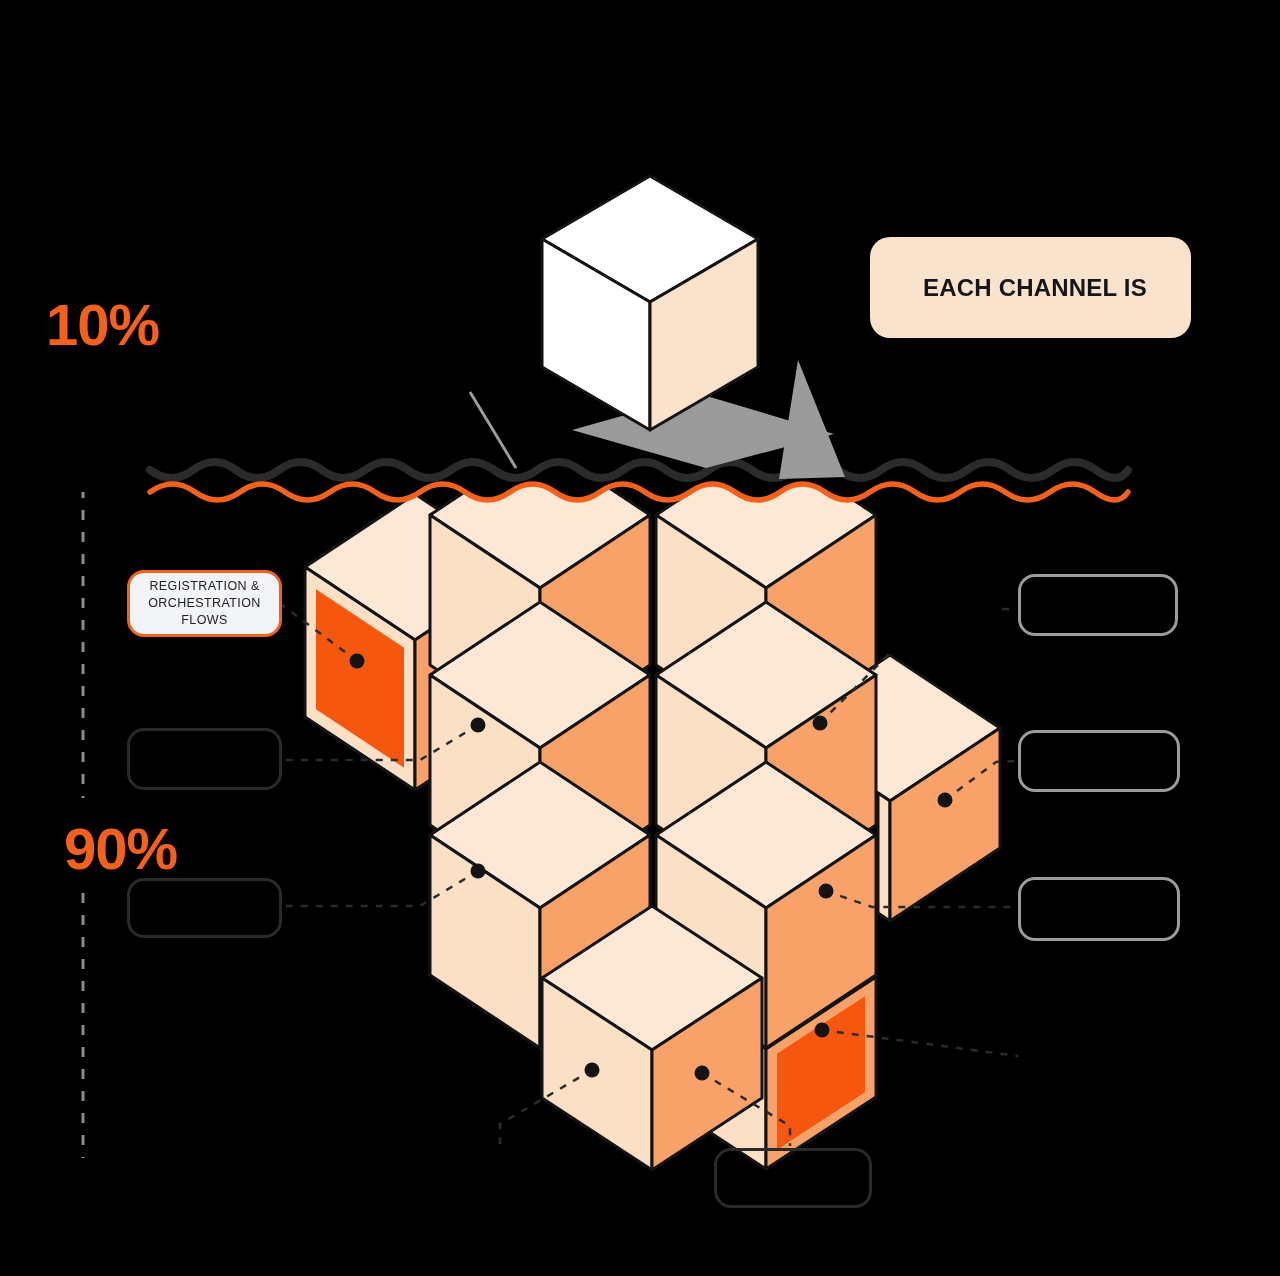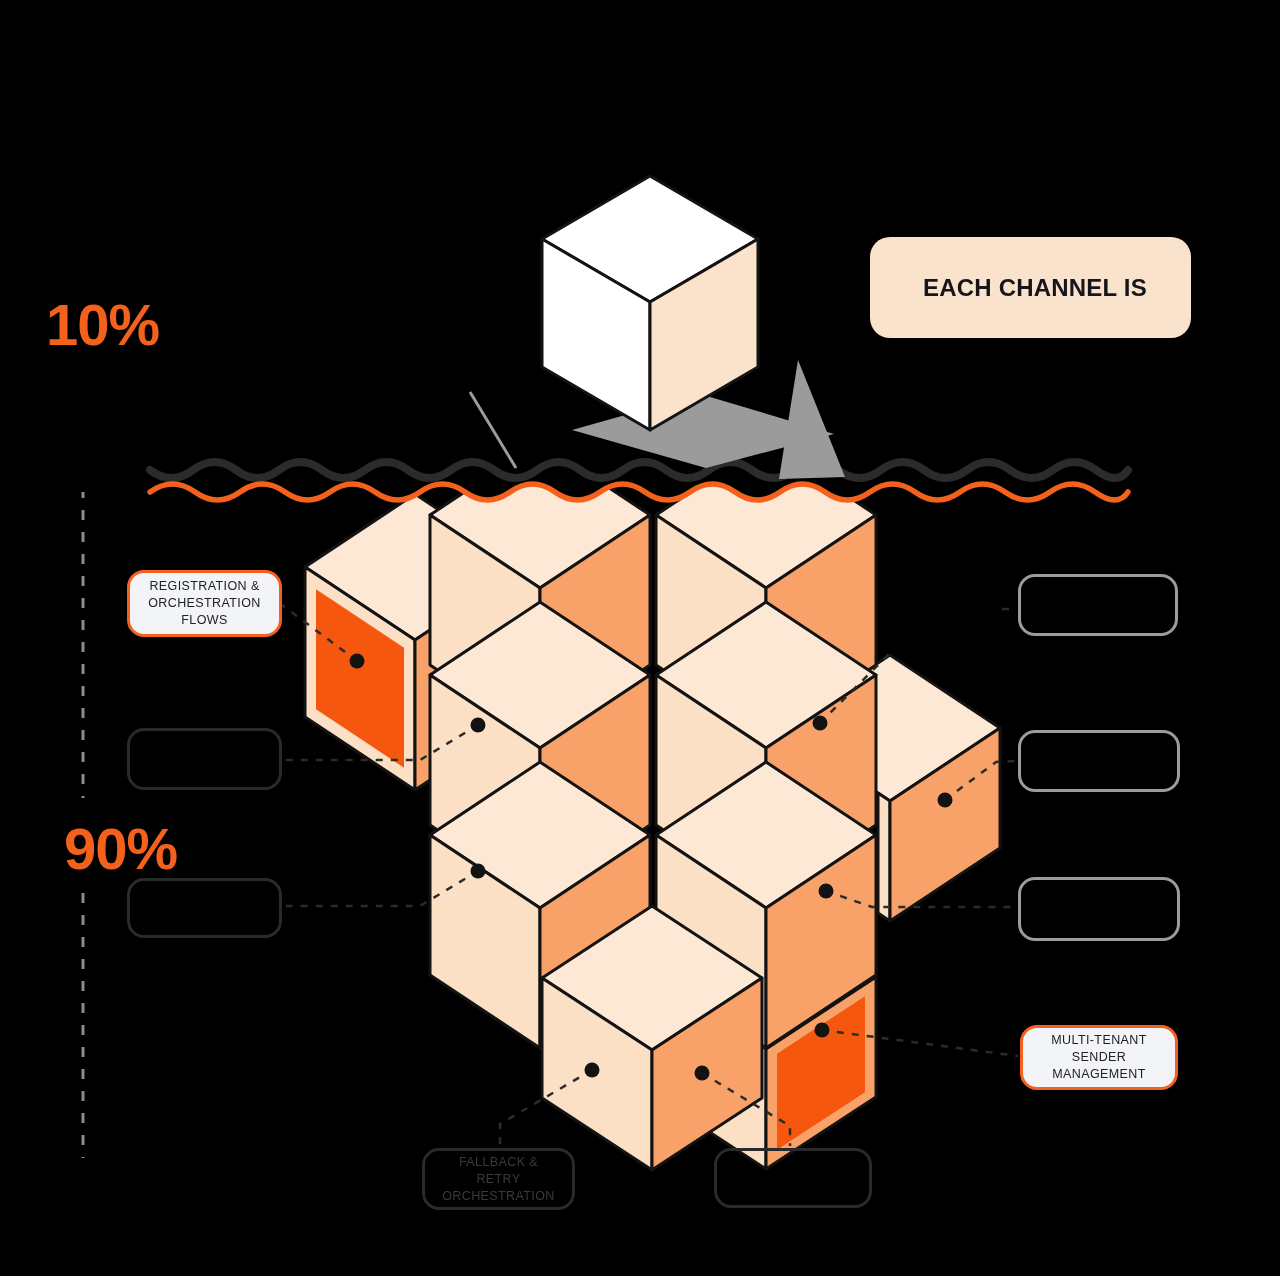--- a/index.html
+++ b/index.html
@@ -104,31 +104,21 @@
   <div class="callout">
     <span>EACH CHANNEL IS</span>
   </div>
 
   <div class="lbl lbl-orange reg">
     <span>REGISTRATION &amp;</span>
     <span>ORCHESTRATION</span>
     <span>FLOWS</span>
   </div>
 
-  <div class="lbl lbl-orange multi">
-    <span>MULTI-TENANT</span>
-    <span>SENDER</span>
-    <span>MANAGEMENT</span>
-  </div>
 
-  <div class="lbl lbl-dark fallback">
-    <span>FALLBACK &amp;</span>
-    <span>RETRY</span>
-    <span>ORCHESTRATION</span>
-  </div>
 
   <div class="box-empty b-dark lm"></div>
   <div class="box-empty b-dark ll"></div>
   <div class="box-empty b-gray rt"></div>
   <div class="box-empty b-gray rm"></div>
   <div class="box-empty b-gray rb"></div>
   <div class="box-empty b-dark bm"></div>
 </div>
 
 </body></html>

